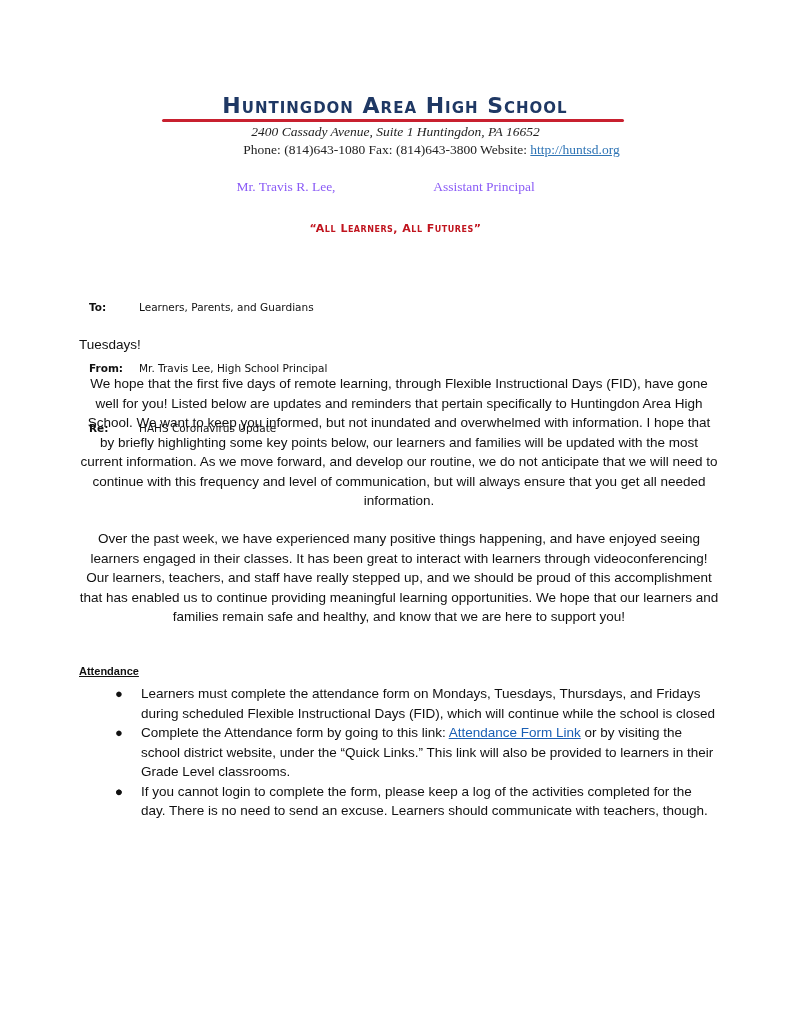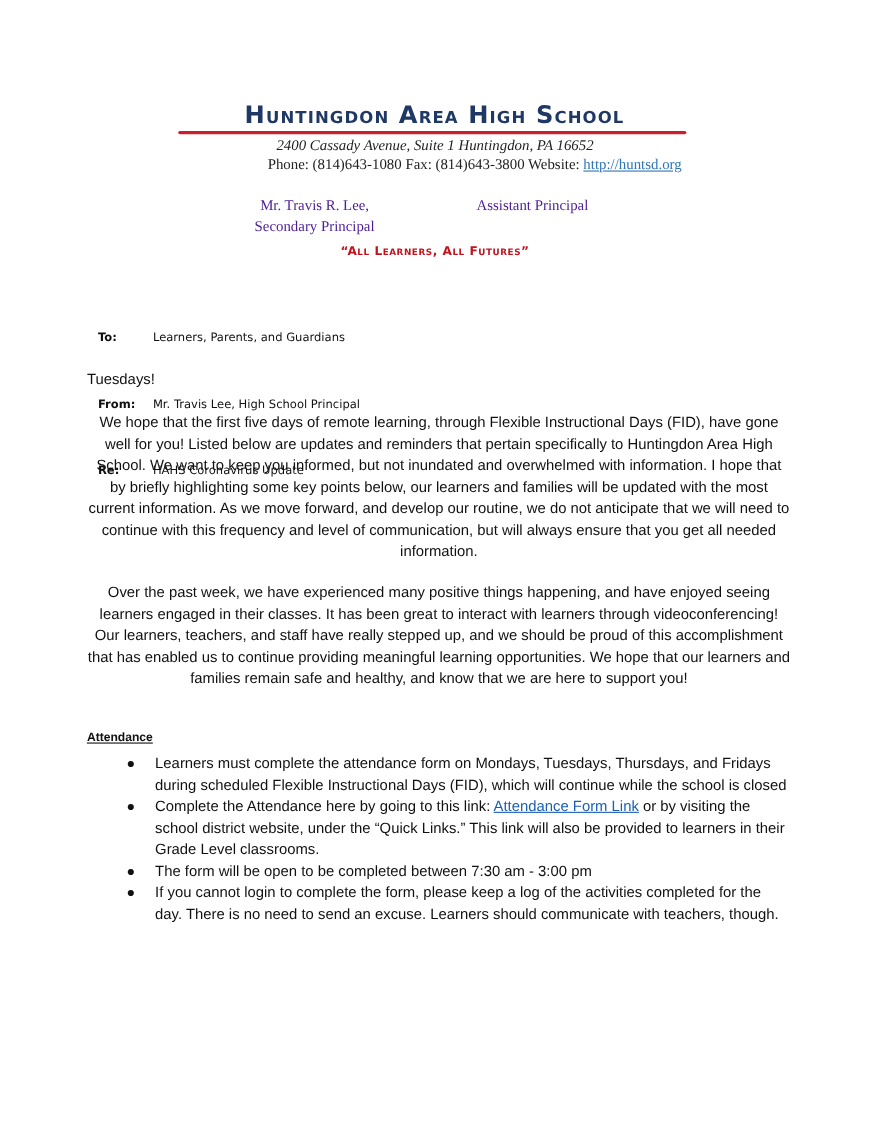--- a/index.html
+++ b/index.html
@@ -16,21 +16,21 @@
     }
     .address, .phone {
       position: absolute; left: 0; width: 791px; text-align: center;
       font-family: "Liberation Serif", serif; font-size: 13.5px; color: #222;
     }
     .address { top: 124px; font-style: italic; }
     .phone { top: 142px; margin-left: 36px; }
     .phone a { color: #2e74b5; text-decoration: underline; }
     .principal {
       position: absolute; top: 177px; width: 200px; text-align: center;
-      font-family: "Liberation Serif", serif; font-size: 13.5px; color: #4c1d95; line-height: 19px;
+      font-family: "Liberation Serif", serif; font-size: 13.5px; color: #8b5cf6; line-height: 19px;
     }
     .principal.left { left: 186px; }
     .principal.right { left: 384px; }
     .motto {
       position: absolute; left: 0; top: 222px; width: 791px; text-align: center;
       font-family: "DejaVu Sans", sans-serif; font-weight: bold; font-size: 11px;
       color: #c0141e; font-variant: small-caps; letter-spacing: 0.5px;
     }
     .memo {
       position: absolute; left: 89px; top: 255px;
@@ -67,21 +67,20 @@
 
 <div class="letterhead">
   <div class="school-name">Huntingdon Area High School</div>
   <div class="red-rule"></div>
   <div class="address">2400 Cassady Avenue, Suite 1  Huntingdon, PA  16652</div>
   <div class="phone">
     <span>Phone: (814)643-1080  Fax: (814)643-3800  Website: </span><a class="site">http://huntsd.org</a>
   </div>
   <div class="principal left">
     <div>Mr. Travis R. Lee,</div>
-    <div>Secondary Principal</div>
   </div>
   <div class="principal right">
     <div>Assistant Principal</div>
   </div>
   <div class="motto">“All Learners, All Futures”</div>
 </div>
 
 <div class="memo">
   <div class="memo-row">
     <span class="memo-key">To:</span>
@@ -102,23 +101,22 @@
 <p class="body-text para2 p">Over the past week, we have experienced many positive things happening, and have enjoyed seeing learners engaged in their classes.  It has been great to interact with learners through videoconferencing!  Our learners, teachers, and staff have really stepped up, and we should be proud of this accomplishment that has enabled us to continue providing meaningful learning opportunities.  We hope that our learners and families remain safe and healthy, and know that we are here to support you!</p>
 
 <div class="section-heading">Attendance</div>
 <ul class="bullets">
   <li>
     <span class="bullet-dot">●</span>
     <span>Learners must complete the attendance form on Mondays, Tuesdays, Thursdays, and Fridays during scheduled Flexible Instructional Days (FID), which will continue while the school is closed</span>
   </li>
   <li>
     <span class="bullet-dot">●</span>
-    <span><span>Complete the Attendance here by going to this link: </span><a class="link">Attendance Form Link</a><span> or by visiting the school district website, under the “Quick Links.”  This link will also be provided to learners in their Grade Level classrooms.</span></span>
+    <span><span>Complete the Attendance form by going to this link: </span><a class="link">Attendance Form Link</a><span> or by visiting the school district website, under the “Quick Links.”  This link will also be provided to learners in their Grade Level classrooms.</span></span>
   </li>
   <li>
     <span class="bullet-dot">●</span>
-    <span>The form will be open to be completed between 7:30 am - 3:00 pm</span>
   </li>
   <li>
     <span class="bullet-dot">●</span>
     <span>If you cannot login to complete the form, please keep a log of the activities completed for the day.  There is no need to send an excuse. Learners should communicate with teachers, though.</span>
   </li>
 </ul>
 
 </body></html>

